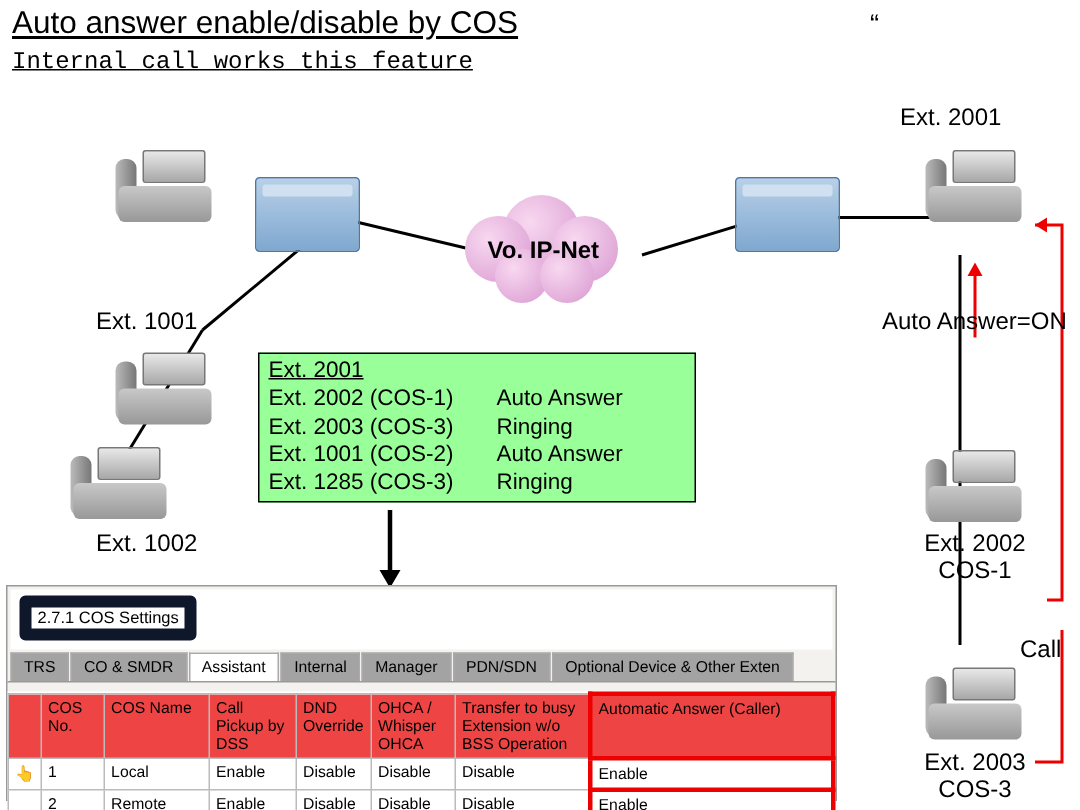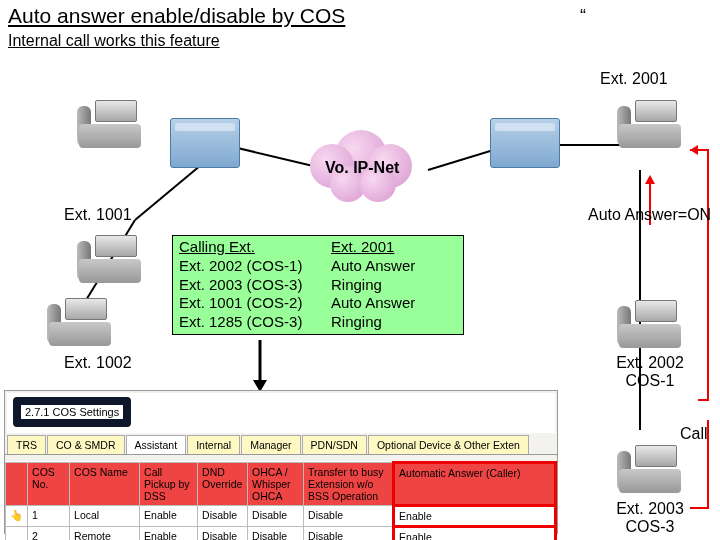--- a/index.html
+++ b/index.html
@@ -18,20 +18,21 @@
     position: absolute;
     top: 4px;
     left: 8px;
   }
   .subtitle {
     font-size: 16px;
     text-decoration: underline;
     position: absolute;
     top: 32px;
     left: 8px;
+    font-family: Liberation Mono, monospace;
   }
   .quote-mark {
     position: absolute;
     top: 6px;
     left: 580px;
     font-size: 18px;
   }
   .label {
     position: absolute;
     font-size: 16px;
@@ -144,21 +145,21 @@
   .tabs {
     display: flex;
     border-bottom: 1px solid #999;
     padding: 0 2px;
     margin-top: 2px;
   }
   .tab {
     padding: 3px 8px;
     border: 1px solid #aaa;
     border-bottom: none;
-    background: #fef9c3;
+    background: #a3a3a3;
     margin-right: 1px;
     font-size: 10.5px;
   }
   .tab.active { background: #fff; }
   .cos-table {
     margin-top: 6px;
     width: 100%;
     border-collapse: collapse;
     font-size: 10.5px;
     background: #fff;
@@ -258,21 +259,20 @@
     <div class="base"></div>
   </div>
 <div class="phone" style="top:445px;left:615px">
     <div class="screen"></div>
     <div class="handset"></div>
     <div class="base"></div>
   </div>
 
 <div class="green-box">
   <div class="gb-row">
-    <div class="gb-col1">Calling Ext.</div>
     <div class="gb-col2">Ext. 2001</div>
   </div>
   <div class="gb-row">
       <div class="gb-col1 nohdr">Ext. 2002 (COS-1)</div>
       <div class="gb-col2 nohdr">Auto Answer</div>
     </div>
   <div class="gb-row">
       <div class="gb-col1 nohdr">Ext. 2003 (COS-3)</div>
       <div class="gb-col2 nohdr">Ringing</div>
     </div>

